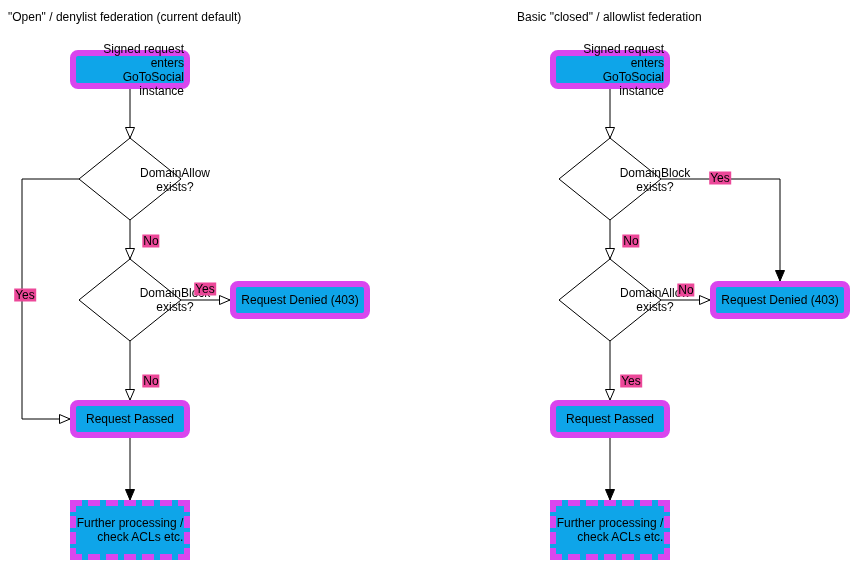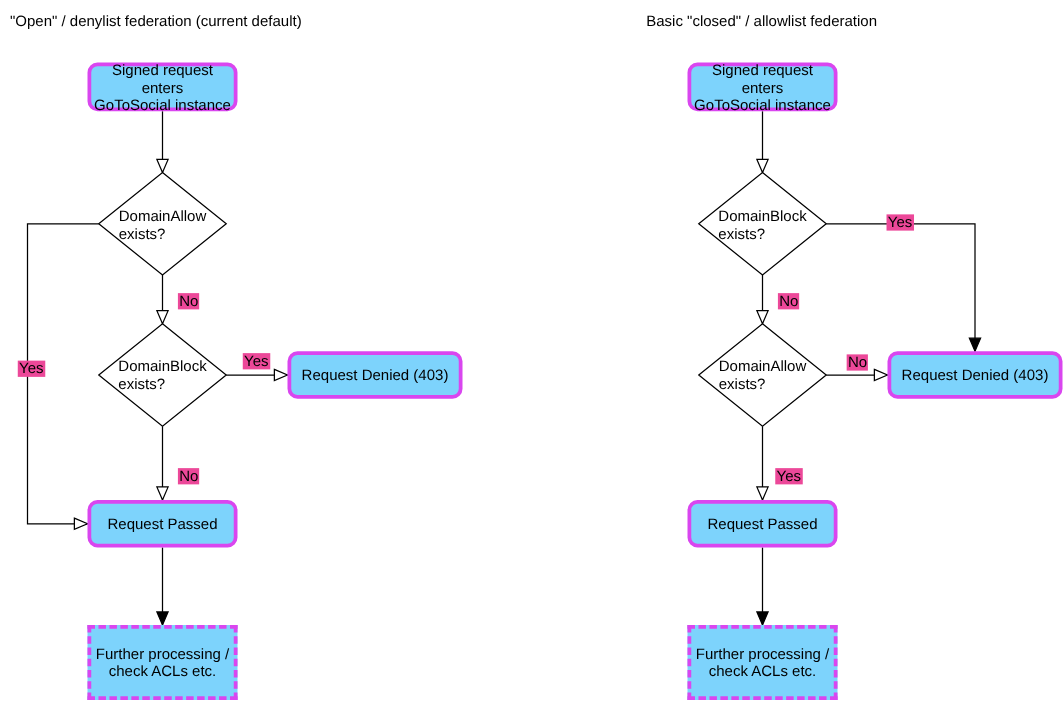--- a/index.html
+++ b/index.html
@@ -15,40 +15,41 @@
   }
   .canvas svg { position: absolute; left: 0; top: 0; }
   .title {
     position: absolute;
     white-space: nowrap;
     line-height: 14px;
   }
   .node {
     position: absolute;
     box-sizing: border-box;
-    border: 3px solid #d946ef;
-    background: #7dd3fc;
+    border: 6px solid #d946ef;
+    background: #0ea5e9;
     border-radius: 8px;
     display: flex;
     align-items: center;
     justify-content: center;
-    text-align: center;
+    text-align: right;
     white-space: pre-line;
     line-height: 14px;
   }
   .node.dashed {
     border-style: dashed;
     border-radius: 0;
   }
   .dlabel {
     position: absolute;
     transform: translate(-50%, -50%);
-    text-align: left;
+    text-align: center;
     white-space: pre-line;
     line-height: 14px;
+    margin-left: 45px;
   }
   .elabel {
     position: absolute;
     transform: translate(-50%, -50%);
     background: #ec4899;
     padding: 0 1px;
     line-height: 13px;
     white-space: nowrap;
   }
 </style>

